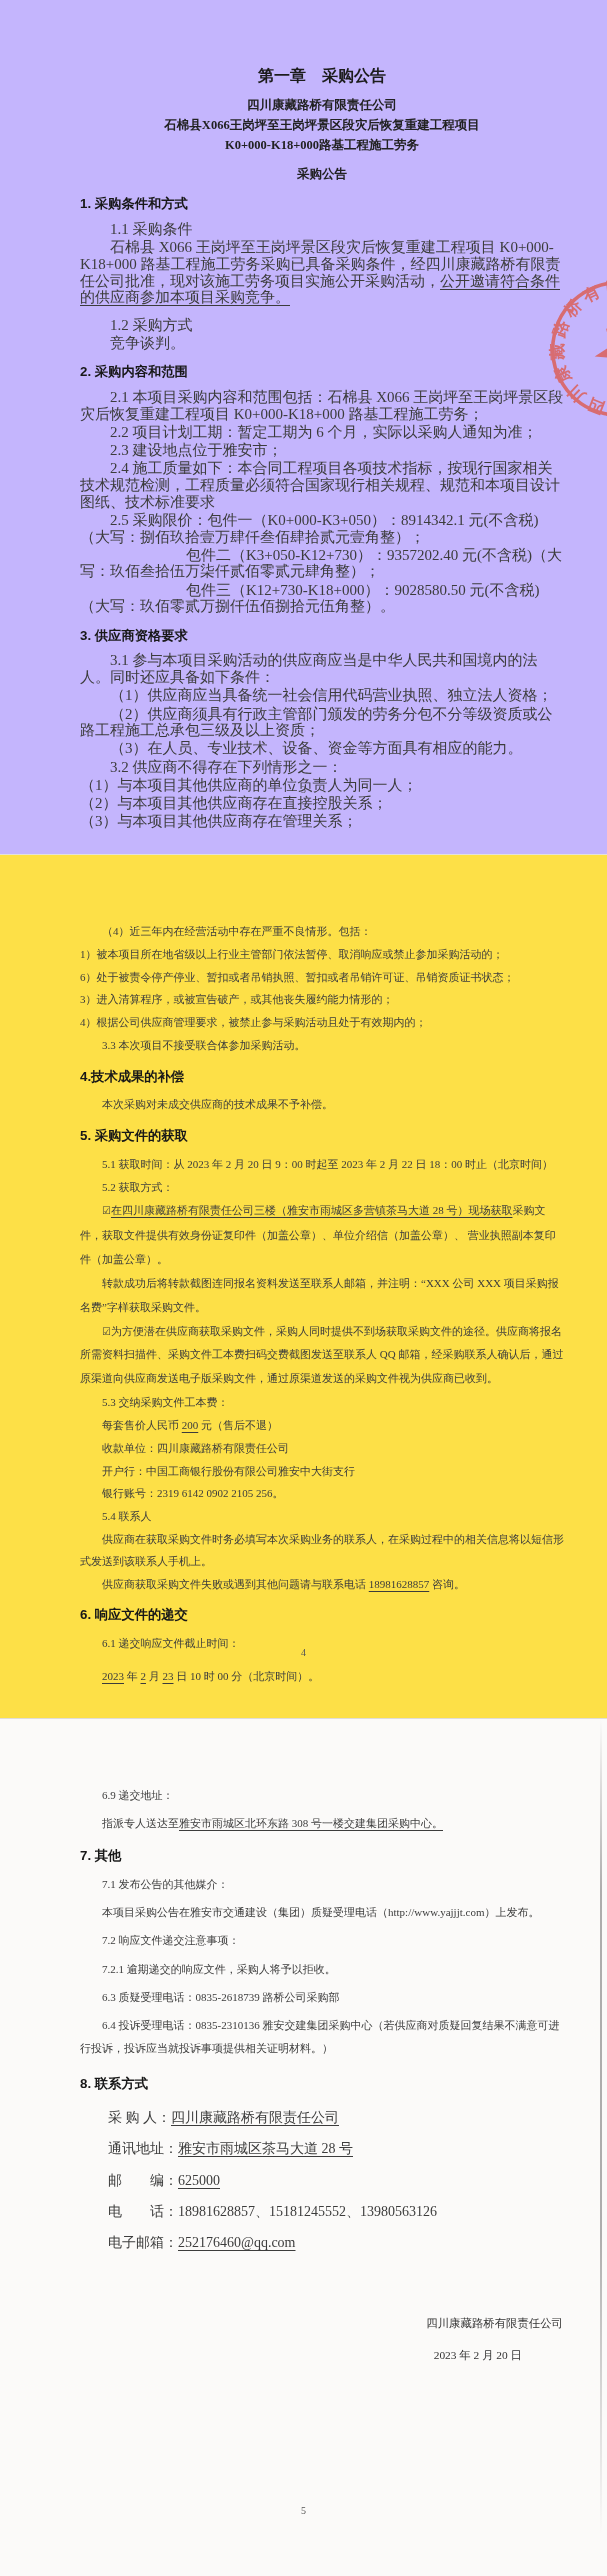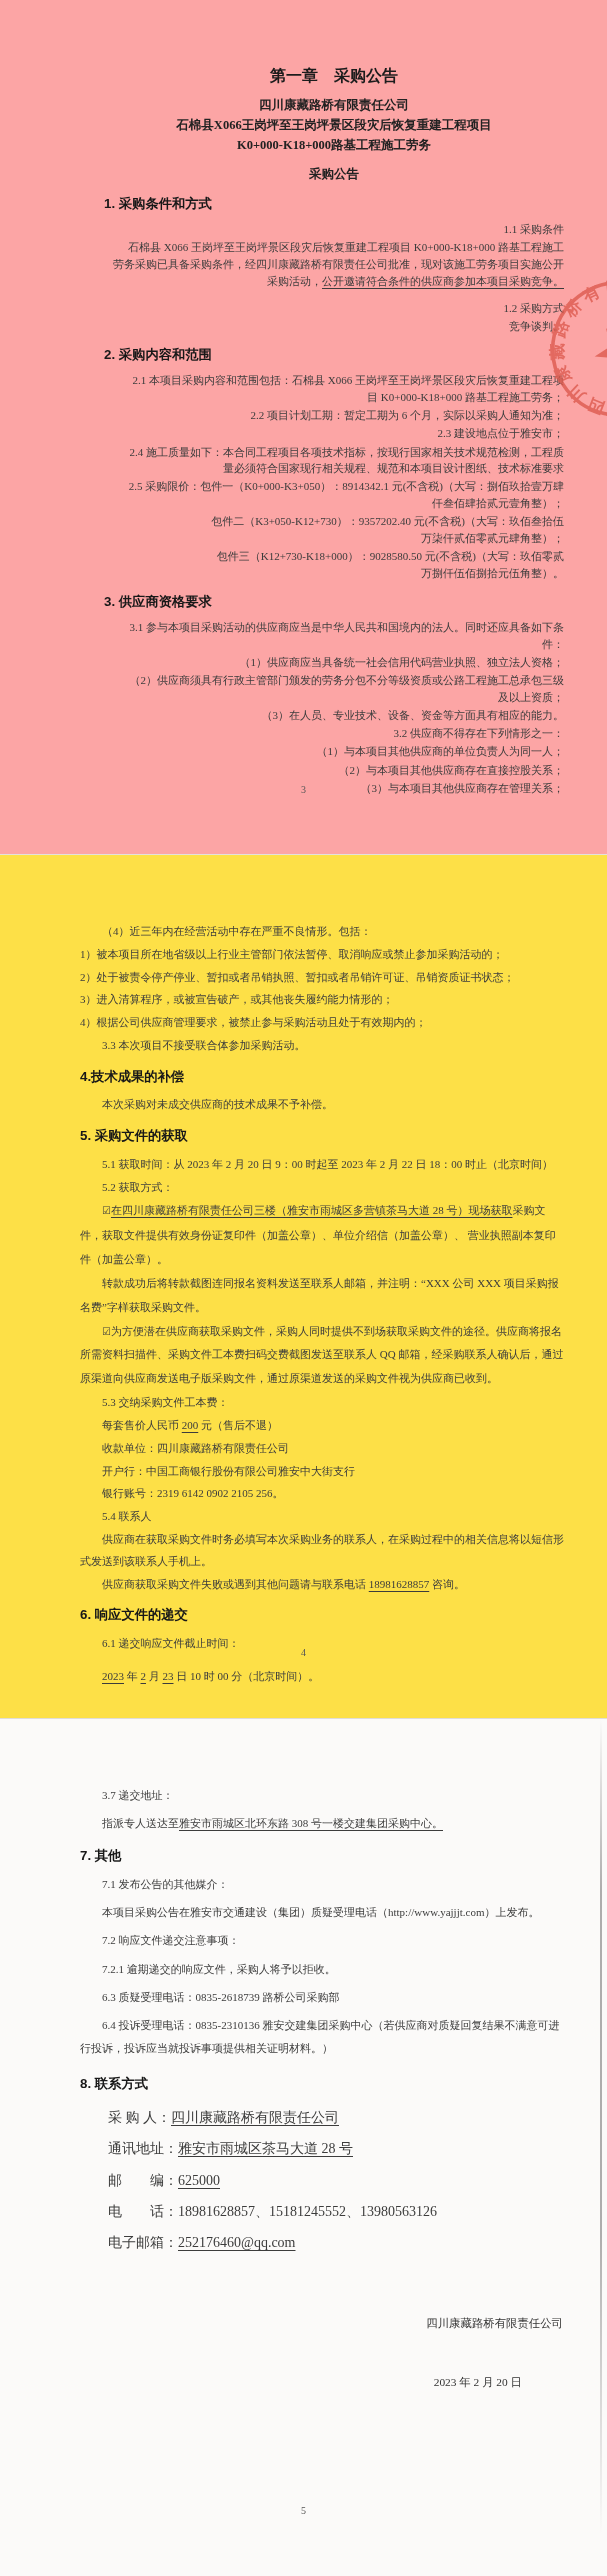--- a/index.html
+++ b/index.html
@@ -1,44 +1,44 @@
 <!DOCTYPE html>
 <html style="font-size:12px"><head>
 <meta charset="utf-8">
 <style>
   html,body{margin:0;padding:0;background:#f3f2ef;}
   #doc{width:607px;height:2576px;position:relative;background:#fbfaf8;
        font-family:"Liberation Serif","DejaVu Serif",serif;color:#3c3c3c;}
   .pg{position:relative;overflow:hidden;}
-  #pg1{height:854px;background:#fca5a5;padding-left:24px;}
+  #pg1{height:854px;background:#c4b5fd;}
   #pg2{height:863px;background:#fde047;border-top:0.8px solid #e3e1dc;}
   #pg3{height:859px;background:#fbfaf9;border-top:0.8px solid #e0ddd8;}
   #pg3::after{content:"";position:absolute;top:0;right:5.3px;width:1.5px;height:100%;
       background:linear-gradient(180deg,rgba(120,120,120,0) 0%,rgba(110,110,110,.55) 20%,rgba(110,110,110,.55) 60%,rgba(120,120,120,0) 95%);}
   .c{padding:0 43px 0 80px;}
   .doc-title{font-family:"Liberation Sans","DejaVu Sans",sans-serif;font-weight:bold;
       font-size:16px;line-height:23px;text-align:center;color:#1c1c1c;padding-top:64px;}
   .sub{font-weight:bold;font-size:12.5px;line-height:20px;text-align:center;color:#222;}
   .sub-first{margin-top:7.6px;}
   .sub-notice{margin-top:9px;}
   .h{font-family:Liberation Sans, sans-serif;font-weight:bold;
      font-size:13.3px;line-height:20px;color:#181818;margin:10.6px 0 6.8px;}
-  .b{font-size:11px;line-height:16.7px;margin:1.5px 0;text-align:right;}
+  .b{font-size:15px;line-height:16.7px;margin:1.5px 0;}
   .b2{font-size:11px;line-height:22px;margin:0 0 0.8px;}
   .b3{font-size:11px;line-height:23px;margin:0 0 5.3px;}
   .ind{text-indent:2em;}
   .pkg{text-indent:106px;}
   .gap-top{margin-top:10.6px;}
   .u{text-decoration:underline;text-underline-offset:3px;text-decoration-thickness:0.8px;}
   .box{font-family:"DejaVu Sans","Liberation Sans",sans-serif;font-size:10px;}
   .pageno{position:absolute;left:0;width:100%;text-align:center;font-size:10px;color:#555;}
   #pn1{top:784px;} #pn2{top:792px;} #pn3{top:786px;}
   .contact-row{font-size:14px;line-height:23px;margin-bottom:8.4px;white-space:pre-wrap;}
   .sig{position:absolute;right:44px;top:597px;font-size:11.4px;color:#333;}
-  .sig-date{position:absolute;right:85px;top:656px;font-size:11.4px;color:#333;}
+  .sig-date{position:absolute;right:85px;top:629px;font-size:11.4px;color:#333;}
   .stamp{position:absolute;pointer-events:none;}
   #stamp1{width:144px;height:144px;left:547px;top:277px;transform:rotate(-32deg);opacity:.8;}
   .stamp svg{width:100%;height:100%;}
   .seal-ink{stroke:#dd5b4f;fill:none;}
   .seal-fill{fill:#dd5b4f;}
   .seal-txt{fill:#dd5b4f;font-family:"Liberation Serif","DejaVu Serif",serif;font-weight:bold;}
 </style>
 </head>
 <body>
 
@@ -91,21 +91,21 @@
         <text class="seal-txt" font-size="23" textLength="352" lengthAdjust="spacing"><textPath href="#arcTop1">四川康藏路桥有限责任公司</textPath></text>
         <text class="seal-txt" font-size="12.5" textLength="128" lengthAdjust="spacing"><textPath href="#arcBot1">5118025034105</textPath></text>
       </svg>
     </div>
   </div>
 
   <div class="pg" id="pg2">
     <div class="c" style="padding-top:65px;">
       <div class="b2 ind">（4）近三年内在经营活动中存在严重不良情形。包括：</div>
       <div class="b2">1）被本项目所在地省级以上行业主管部门依法暂停、取消响应或禁止参加采购活动的；</div>
-      <div class="b2">2）处于被责令停产停业、暂扣或者吊销执照、暂扣或者吊销许可证、吊销资质证书状态；</div>
+      <div class="b2">6）处于被责令停产停业、暂扣或者吊销执照、暂扣或者吊销许可证、吊销资质证书状态；</div>
       <div class="b2">3）进入清算程序，或被宣告破产，或其他丧失履约能力情形的；</div>
       <div class="b2">4）根据公司供应商管理要求，被禁止参与采购活动且处于有效期内的；</div>
       <div class="b2 ind">3.3 本次项目不接受联合体参加采购活动。</div>
 
       <div class="h">4.技术成果的补偿</div>
       <div class="b2 ind">本次采购对未成交供应商的技术成果不予补偿。</div>
 
       <div class="h">5. 采购文件的获取</div>
       <div class="b2 ind">5.1 获取时间：从 2023 年 2 月 20 日 9：00 时起至 2023 年 2 月 22 日 18：00 时止（北京时间）</div>
       <div class="b2 ind">5.2 获取方式：</div>
@@ -123,21 +123,21 @@
 
       <div class="h">6. 响应文件的递交</div>
       <div class="b2 ind">6.1 递交响应文件截止时间：</div>
       <div class="b2 ind" style="margin-top:10.6px;"><span class="u">2023</span><span> 年 </span><span class="u">2</span><span> 月 </span><span class="u">23</span><span> 日 10 时 00 分（北京时间）。</span></div>
     </div>
     <div class="pageno" id="pn2">4</div>
   </div>
 
   <div class="pg" id="pg3">
     <div class="c" style="padding-top:65px;">
-      <div class="b3 ind">3.7 递交地址：</div>
+      <div class="b3 ind">6.9 递交地址：</div>
       <div class="b3 ind"><span>指派专人送达至</span><span class="u">雅安市雨城区北环东路 308 号一楼交建集团采购中心。</span></div>
 
       <div class="h">7. 其他</div>
       <div class="b3 ind">7.1 发布公告的其他媒介：</div>
       <div class="b3 ind">本项目采购公告在雅安市交通建设（集团）质疑受理电话（http://www.yajjjt.com）上发布。</div>
       <div class="b3 ind">7.2 响应文件递交注意事项：</div>
       <div class="b3 ind">7.2.1 逾期递交的响应文件，采购人将予以拒收。</div>
       <div class="b3 ind">6.3 质疑受理电话：0835-2618739 路桥公司采购部</div>
       <div class="b3 ind">6.4 投诉受理电话：0835-2310136 雅安交建集团采购中心（若供应商对质疑回复结果不满意可进行投诉，投诉应当就投诉事项提供相关证明材料。）</div>
 

